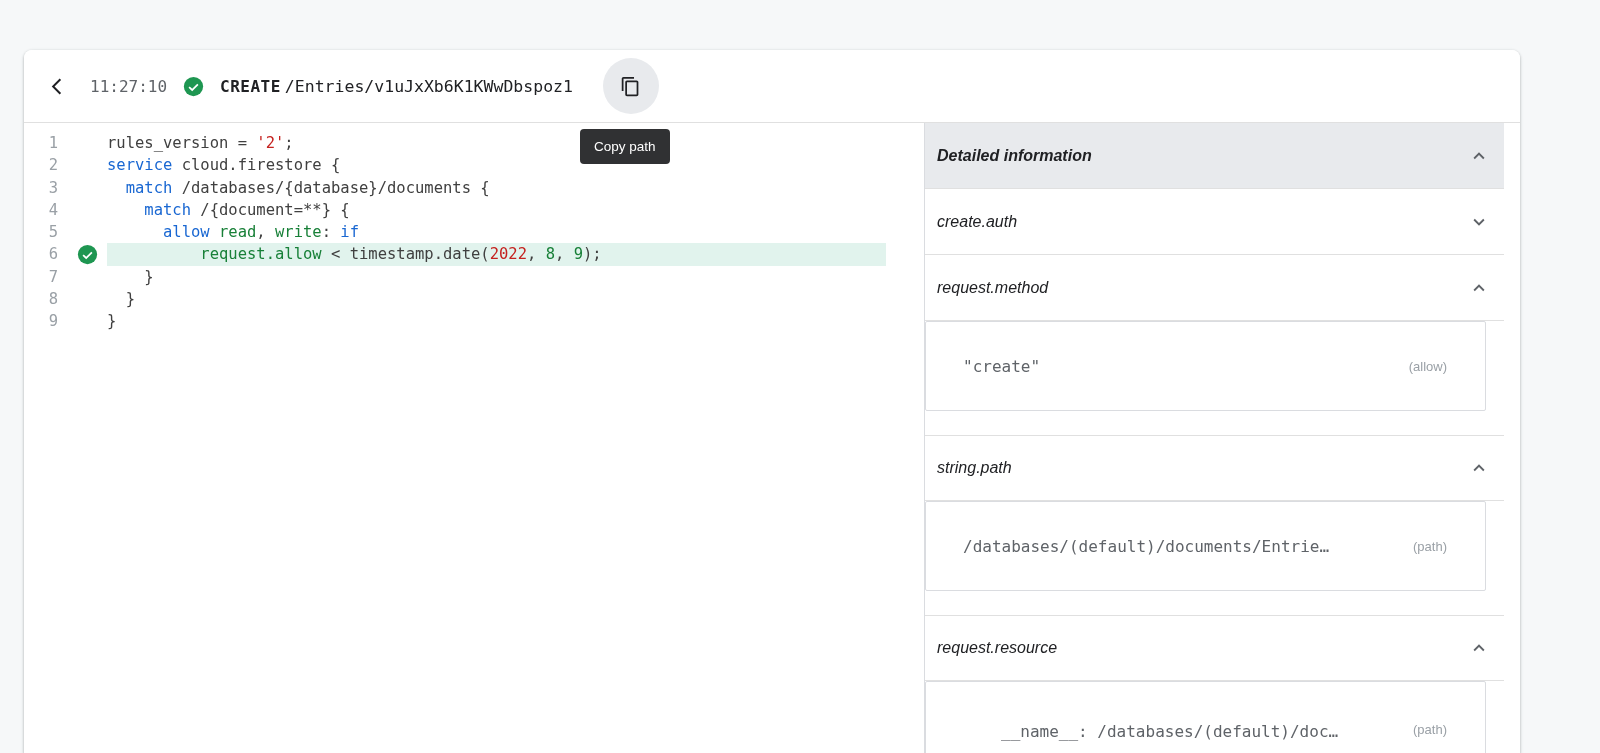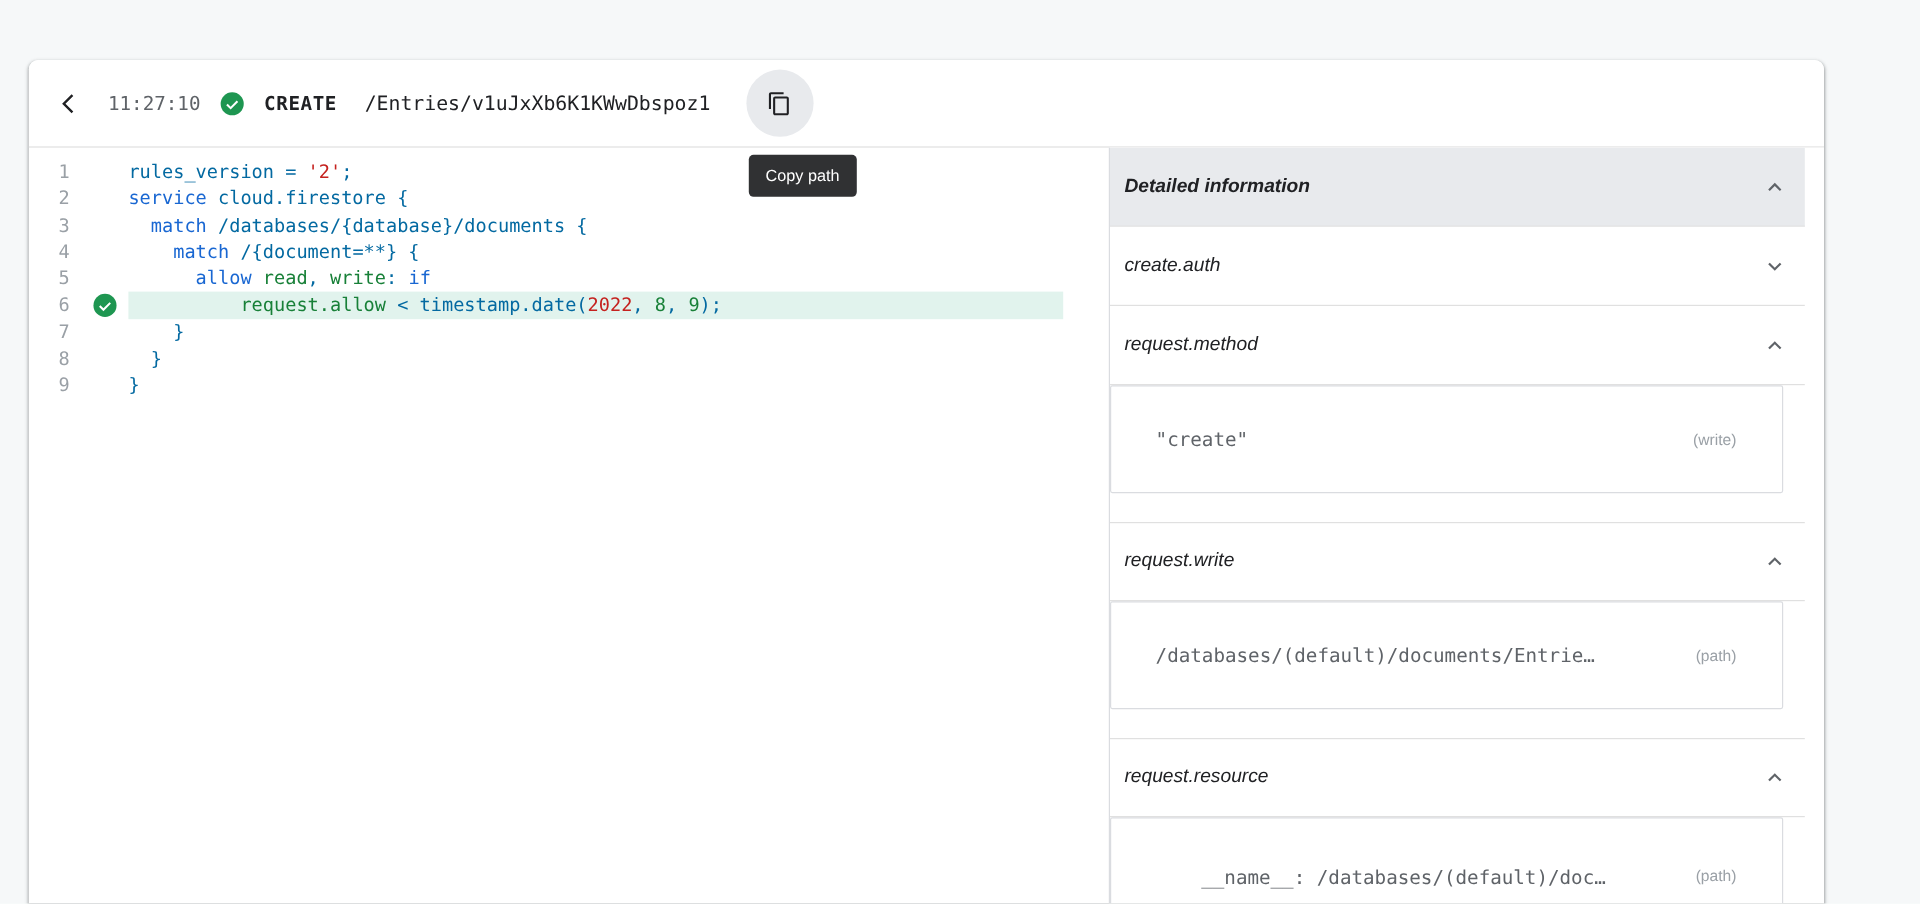--- a/index.html
+++ b/index.html
@@ -12,42 +12,42 @@
 
   
   .hdr { flex:0 0 73px; display:flex; align-items:center; padding-left:12px;
          border-bottom:1px solid #e0e0e0; background:#fff; }
   .back-btn { width:40px; height:40px; border:none; background:transparent;
               display:flex; align-items:center; justify-content:center; cursor:pointer; }
   .time { font-family:"DejaVu Sans Mono", monospace; font-size:16px; color:#5f6368; margin-left:14px; }
   .hdr-check { margin-left:16px; display:flex; }
   .method-lbl { font-family:"DejaVu Sans Mono", monospace; font-weight:bold; font-size:16px;
                 color:#202124; margin-left:16px; letter-spacing:.5px; }
-  .path-lbl { font-family:"DejaVu Sans Mono", monospace; font-size:16.5px; color:#202124; margin-left:23px; }
+  .path-lbl { font-family:"DejaVu Sans Mono", monospace; font-size:16.5px; color:#202124; margin-left:4px; }
   .copy-btn { width:56px; height:56px; border-radius:50%; background:#e8eaed; border:none;
               margin-left:30px; display:flex; align-items:center; justify-content:center; cursor:pointer; }
-  .tooltip { position:absolute; left:600px; top:79px; background:rgba(32,33,36,.93); color:#fff;
+  .tooltip { position:absolute; left:556px; top:79px; background:rgba(32,33,36,.93); color:#fff;
              font-size:13.5px; padding:10px 14px; border-radius:4px; z-index:5; white-space:nowrap; }
 
   
   .body { flex:1; display:flex; min-height:0; }
 
   
   .editor { flex:1; padding:9px 38px 0 0; overflow:hidden; font-family:"DejaVu Sans Mono", monospace;
             font-size:15.5px; line-height:22.3px; color:#202124; }
   .code-line { display:flex; white-space:pre; }
   .lnum  { flex:0 0 34px; text-align:right; color:#9aa0a6; }
   .gslot { flex:0 0 49px; display:flex; align-items:center; justify-content:center; padding-left:10px; }
   .ltext { flex:1; }
   .code-line.hl .ltext { background:#e1f3ed; }
   .tok-kw { color:#1967d2; }
   .tok-st { color:#c5221f; }
   .tok-nu { color:#c5221f; }
   .tok-gr { color:#188038; }
-  .tok-pl { color:#0369a1; }
+  .tok-pl { color:#404040; }
 
   
   .details { flex:0 0 596px; border-left:1px solid #dadce0; padding-right:16px;
              overflow:hidden; background:#fff; }
   .panel-row { height:66px; display:flex; align-items:center; padding:0 14px 0 12px;
                border-bottom:1px solid #e0e0e0; cursor:pointer; background:#fff; }
   .panel-row.title-row { background:#e8eaed; }
   .panel-row.after-gap { border-top:1px solid #e0e0e0; }
   .row-label { font-size:16px; color:#202124;font-style:italic; }
   .title-row .row-label { font-weight:bold; }
@@ -124,24 +124,24 @@
             </svg>
           </div>
           <div class="panel-row">
             <span class="row-label">request.method</span>
             <svg class="chev" viewBox="0 0 24 24" width="22" height="22">
               <path d="M12 8l-6 6 1.41 1.41L12 10.83l4.59 4.58L18 14z" fill="#5f6368"></path>
             </svg>
           </div>
           <div class="detail-card">
             <span class="card-value">"create"</span>
-            <span class="card-type">(write)</span>
+            <span class="card-type">(allow)</span>
           </div>
           <div class="panel-row after-gap">
-            <span class="row-label">request.write</span>
+            <span class="row-label">string.path</span>
             <svg class="chev" viewBox="0 0 24 24" width="22" height="22">
               <path d="M12 8l-6 6 1.41 1.41L12 10.83l4.59 4.58L18 14z" fill="#5f6368"></path>
             </svg>
           </div>
           <div class="detail-card">
             <span class="card-value">/databases/(default)/documents/Entrie…</span>
             <span class="card-type">(path)</span>
           </div>
           <div class="panel-row after-gap">
             <span class="row-label">request.resource</span>

